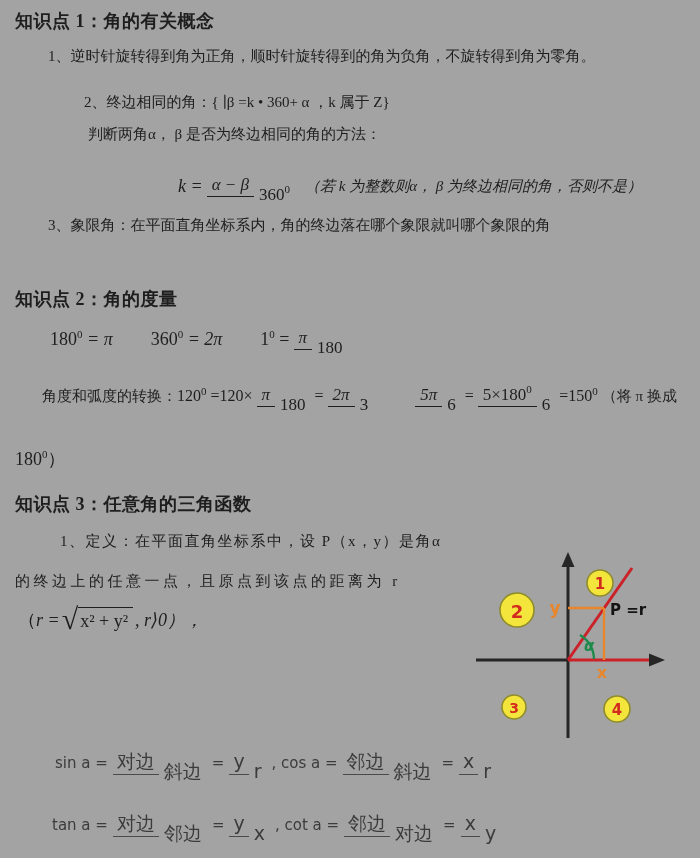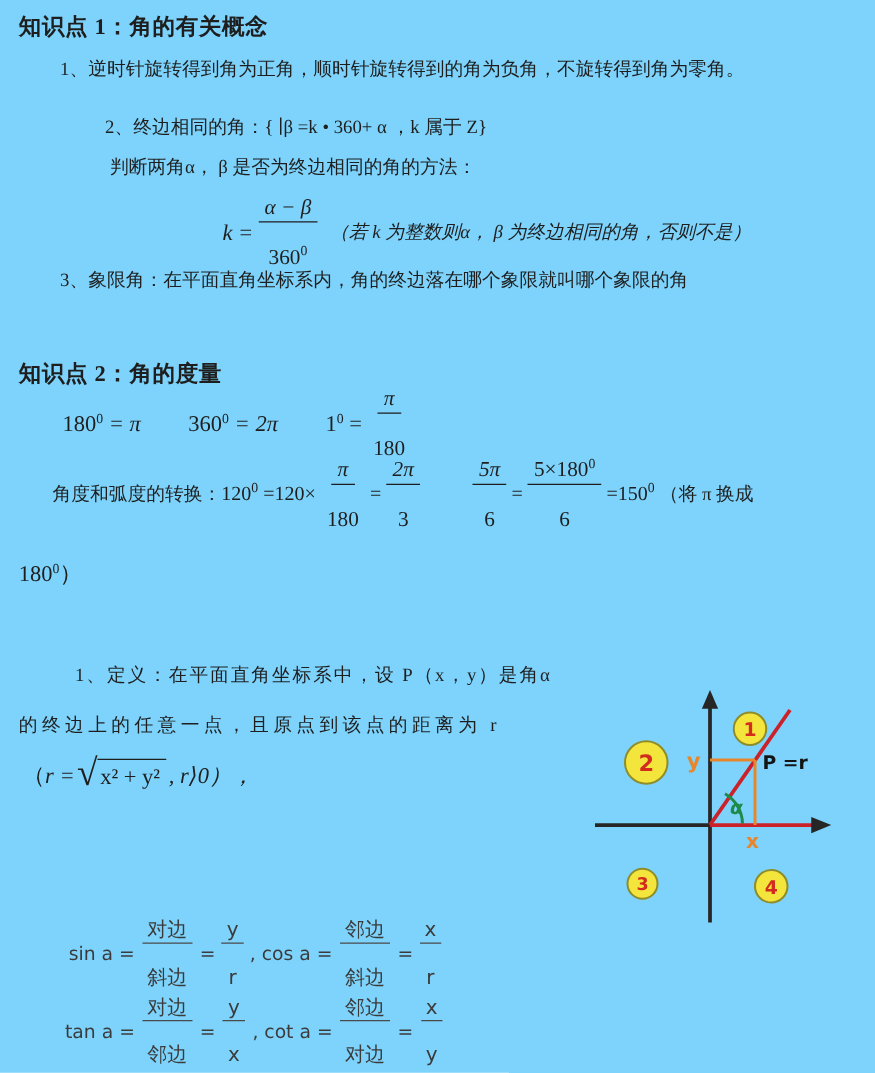--- a/index.html
+++ b/index.html
@@ -1,37 +1,37 @@
 <!DOCTYPE html>
 <html><head>
 <meta charset="utf-8">
 <style>
   html,body { margin:0; padding:0; }
   .doc {
     position:relative; width:700px; height:858px; overflow:hidden;
-    background:#7dd3fc; color:#1e1e1e;
+    background:#a3a3a3; color:#1e1e1e;
     font-family:"Liberation Serif","DejaVu Serif",serif;
   }
   .abs { position:absolute; }
   .h { font-weight:bold; font-size:18px; letter-spacing:0.5px; white-space:nowrap; }
   .body { font-size:15px; line-height:1.25; white-space:nowrap; }
   .mathrow { display:flex; align-items:center; white-space:nowrap; }
   .it { font-style:italic; }
   sup, .sup { font-size:11px; vertical-align:super; line-height:0; }
-  .frac { display:inline-flex; flex-direction:column; align-items:center; text-align:center;
+  .frac { display:inline-flex; flex-direction:row; align-items:center; text-align:center;
           vertical-align:middle; line-height:1.15; margin:0 4px; font-size:17px; }
   .frac .num { padding:0 5px 1px; border-bottom:1.6px solid #1e1e1e; }
   .frac .den { padding:18px 5px 0; }
   .sqrt { display:inline-flex; align-items:flex-start; margin:0 2px; }
   .rad  { font-size:30px; line-height:0.9; font-style:normal; transform:translateY(-2px); }
   .sqrt-body { border-top:1.7px solid #1e1e1e; padding:3px 5px 0 2px; }
   .trigrow { display:flex; align-items:center; white-space:nowrap;
              font-family:"DejaVu Sans","Liberation Sans",sans-serif;
              font-size:15px; color:#3b3b3b; }
-  .trigrow .frac { font-size:16px; margin:0 5px; }
+  .trigrow .frac { font-size:19px; margin:0 5px; }
   .trigrow .frac .num { border-bottom:1.4px solid #4a4a4a; padding:0 4px 1px; }
   .gap38 { display:inline-block; width:38px; }
   .gap34 { display:inline-block; width:34px; }
   .note { font-style:normal; }
 </style>
 </head>
 <body>
 
 <div class="doc">
 
@@ -88,20 +88,21 @@
       <span class="den">6</span>
     </span>
     <span><span>=150</span><sup>0</sup></span>
     <span class="body" style="margin-left:4px;">（将 π 换成</span>
   </div>
 
   <div class="abs body" style="left:15px; top:448px; font-size:18px;">
     <span>180</span><sup>0</sup><span>）</span>
   </div>
 
+  <div class="abs h" style="left:15px; top:492px;">知识点 3：任意角的三角函数</div>
   <div class="abs body" style="left:60px; top:532px; letter-spacing:1.5px;">1、定义：在平面直角坐标系中，设 P（x，y）是角α</div>
   <div class="abs body" style="left:15px; top:572px; letter-spacing:3.5px;">的终边上的任意一点，且原点到该点的距离为 r</div>
 
   <div class="abs mathrow" style="left:18px; top:600px; height:40px; font-size:18px;">
     <span>（</span>
     <span class="it">r =</span>
     <span class="sqrt">
       <span class="rad">√</span>
       <span class="sqrt-body">x² + y²</span>
     </span>

